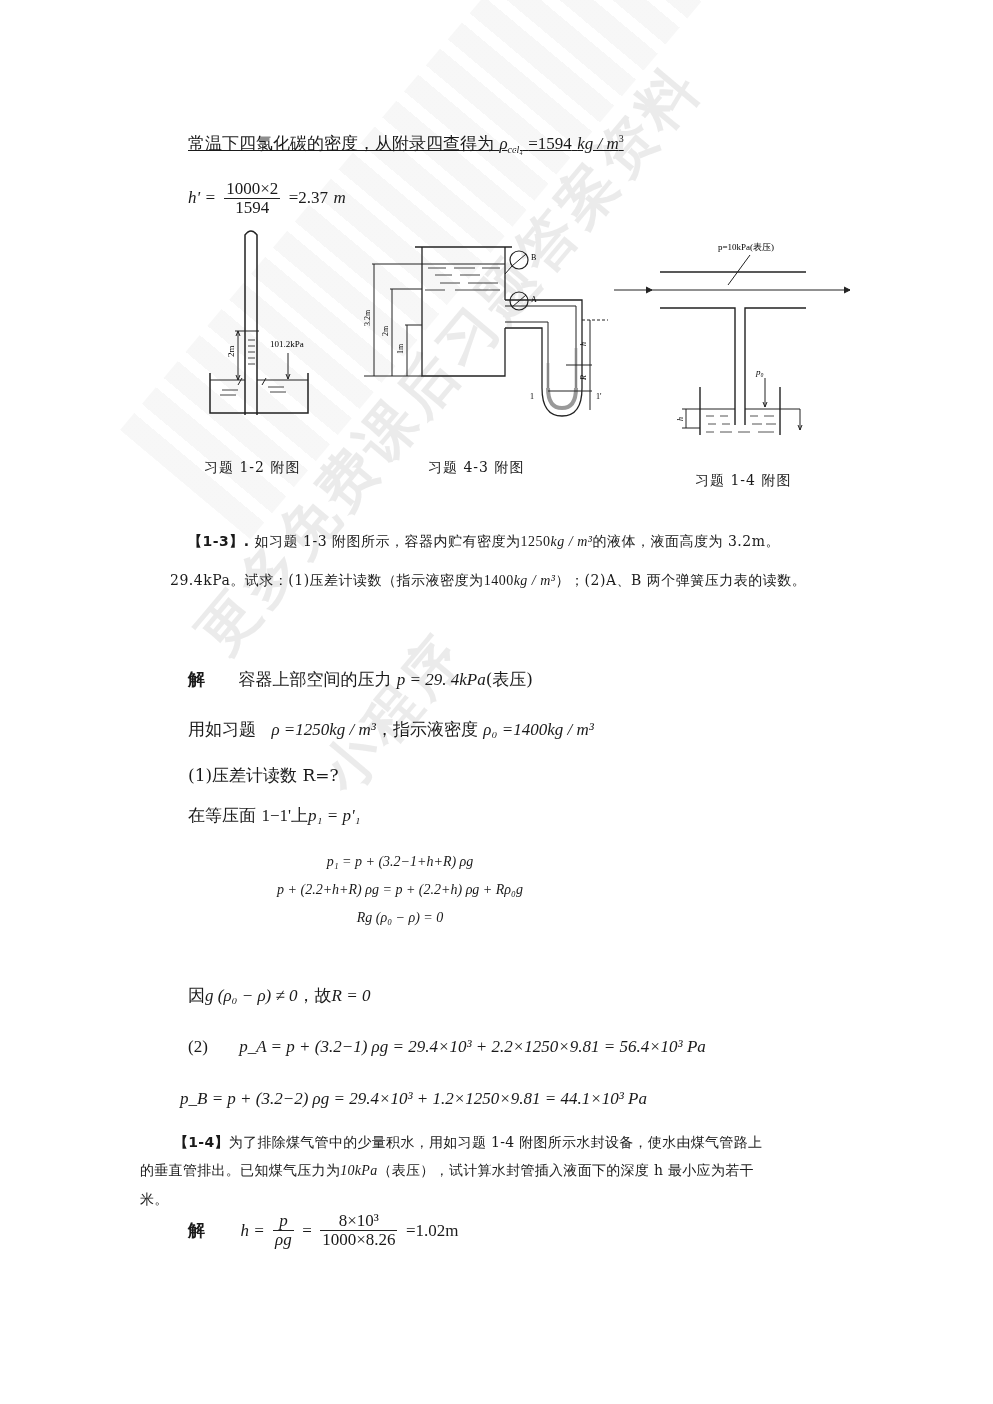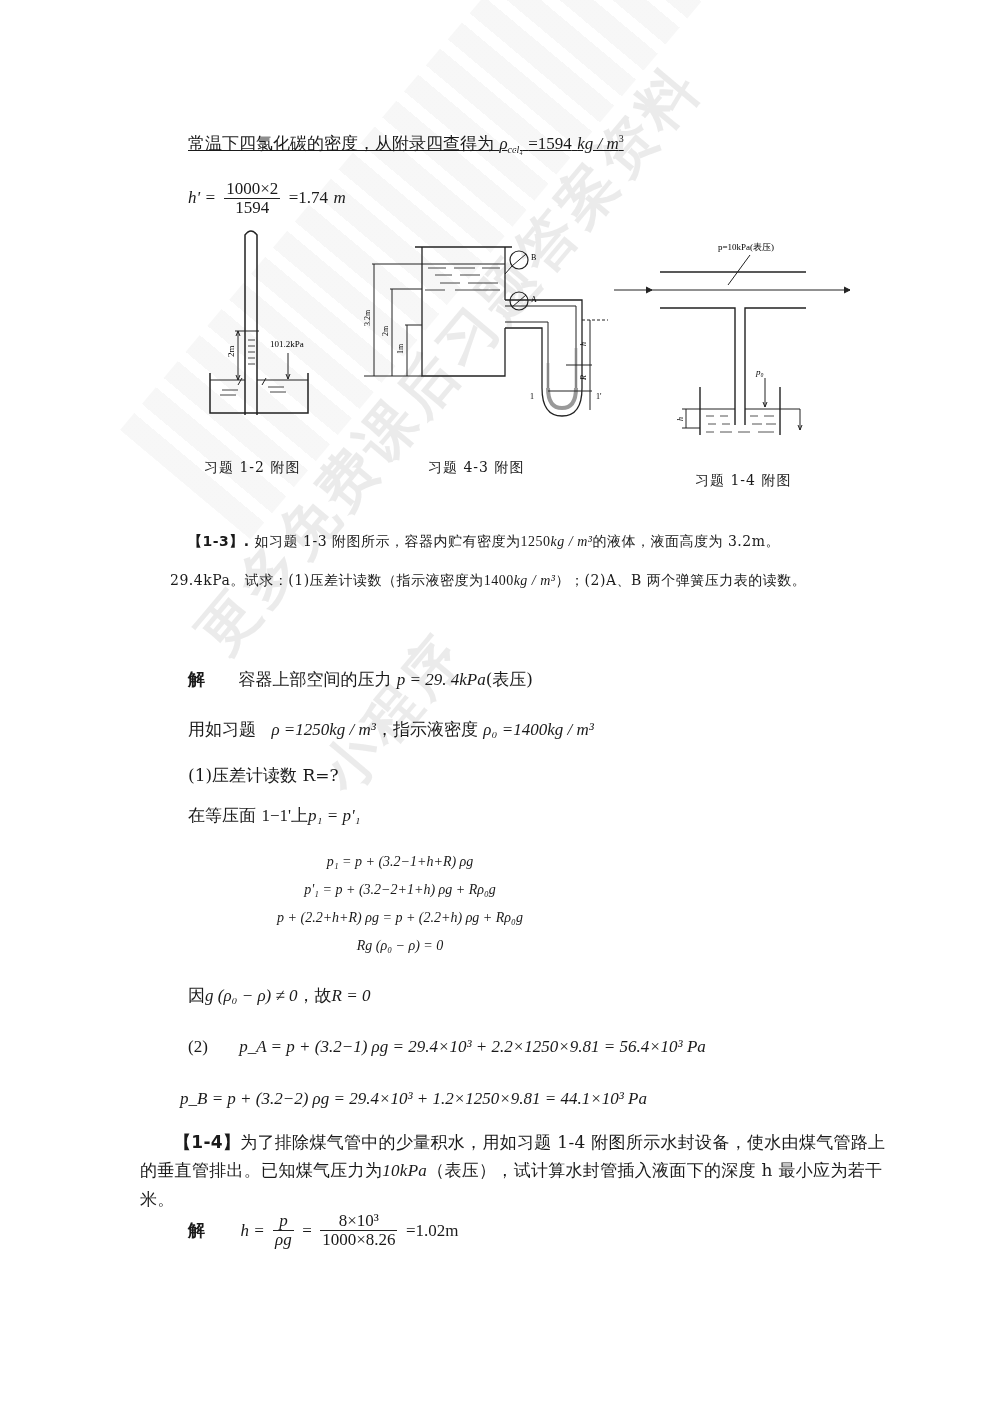--- a/index.html
+++ b/index.html
@@ -10,21 +10,21 @@
   .math { font-family:"Liberation Serif","DejaVu Serif",serif; font-style:italic; }
   .rm { font-style:normal; }
   .big { font-size:17px; }
   .frac { display:inline-block; vertical-align:middle; text-align:center; margin:0 3px; }
   .frac .num { display:block; border-bottom:1px solid #222; padding:0 2px; line-height:18px; }
   .frac .den { display:block; padding:0 2px; line-height:18px; }
   sub, sup { font-size:10px; }
   .bold { font-weight:bold; font-family:"DejaVu Sans","Liberation Sans",sans-serif; }
   .caption { position:absolute; font-size:14px; letter-spacing:1px; }
   .para { position:absolute; font-size:14px; line-height:38px; width:660px; letter-spacing:0.5px; }
-  .para2 { position:absolute; font-size:17px; line-height:28px; width:700px; letter-spacing:0.3px; }
+  .para2 { position:absolute; font-size:14px; line-height:28px; width:700px; letter-spacing:0.3px; }
   .watermark { position:absolute; left:180px; top:620px; transform:rotate(-50deg);
                transform-origin:left top; font-size:58px; font-weight:bold; color:#dcdcdc;
                white-space:nowrap; opacity:0.55; pointer-events:none; letter-spacing:4px;
                font-family:"DejaVu Sans",sans-serif; }
   .watermark2 { position:absolute; left:305px; top:760px; transform:rotate(-50deg);
                transform-origin:left top; font-size:56px; font-weight:bold; color:#dcdcdc;
                white-space:nowrap; opacity:0.55; pointer-events:none; letter-spacing:6px;
                font-family:"DejaVu Sans",sans-serif; }
   .wm-band { position:absolute; left:120px; top:430px; width:1100px; height:170px;
              transform:rotate(-50deg); transform-origin:left top;
@@ -45,21 +45,21 @@
   <span class="math rm">=1594</span>
   <span class="math">kg / m</span><sup class="math rm">3</sup>
 </div>
 
 <div class="line big" style="left:188px; top:180px;">
   <span class="math">h' =</span>
   <span class="frac math rm">
     <span class="num">1000×2</span>
     <span class="den">1594</span>
   </span>
-  <span class="math rm">=1.74</span>
+  <span class="math rm">=2.37</span>
   <span class="math">m</span>
 </div>
 
 <svg class="abs" style="left:200px; top:225px;" width="120" height="200">
 
   <path d="M45 190 L45 10 Q51 2 57 10 L57 190" fill="none" stroke="#222" stroke-width="1.5"></path>
 
   <path d="M10 148 L10 188 L108 188 L108 148" fill="none" stroke="#222" stroke-width="1.5"></path>
 
   <line x1="10" y1="155" x2="45" y2="155" stroke="#222" stroke-width="1"></line>
@@ -213,21 +213,20 @@
 
 <div class="line big" style="left:188px; top:764px;">(1)压差计读数 R=?</div>
 
 <div class="line big" style="left:188px; top:804px;">
   <span>在等压面</span>
   <span class="math rm">1−1'</span><span>上</span><span class="math">p₁ = p'₁</span>
 </div>
 
 <div class="math" style="position:absolute; left:230px; top:848px; width:340px; text-align:center; font-size:14px; line-height:28px;">
   <div>p₁ = p + (3.2−1+h+R) ρg</div>
-  <div>p'₁ = p + (3.2−2+1+h) ρg + Rρ₀g</div>
   <div>p + (2.2+h+R) ρg = p + (2.2+h) ρg + Rρ₀g</div>
   <div>Rg (ρ₀ − ρ) = 0</div>
 </div>
 
 <div class="line big" style="left:188px; top:984px;">
   <span>因</span><span class="math">g (ρ₀ − ρ) ≠ 0</span><span>，故</span><span class="math">R = 0</span>
 </div>
 
 <div class="line big" style="left:188px; top:1036px;">
   <span class="math rm" style="margin-right:26px;">(2)</span>

